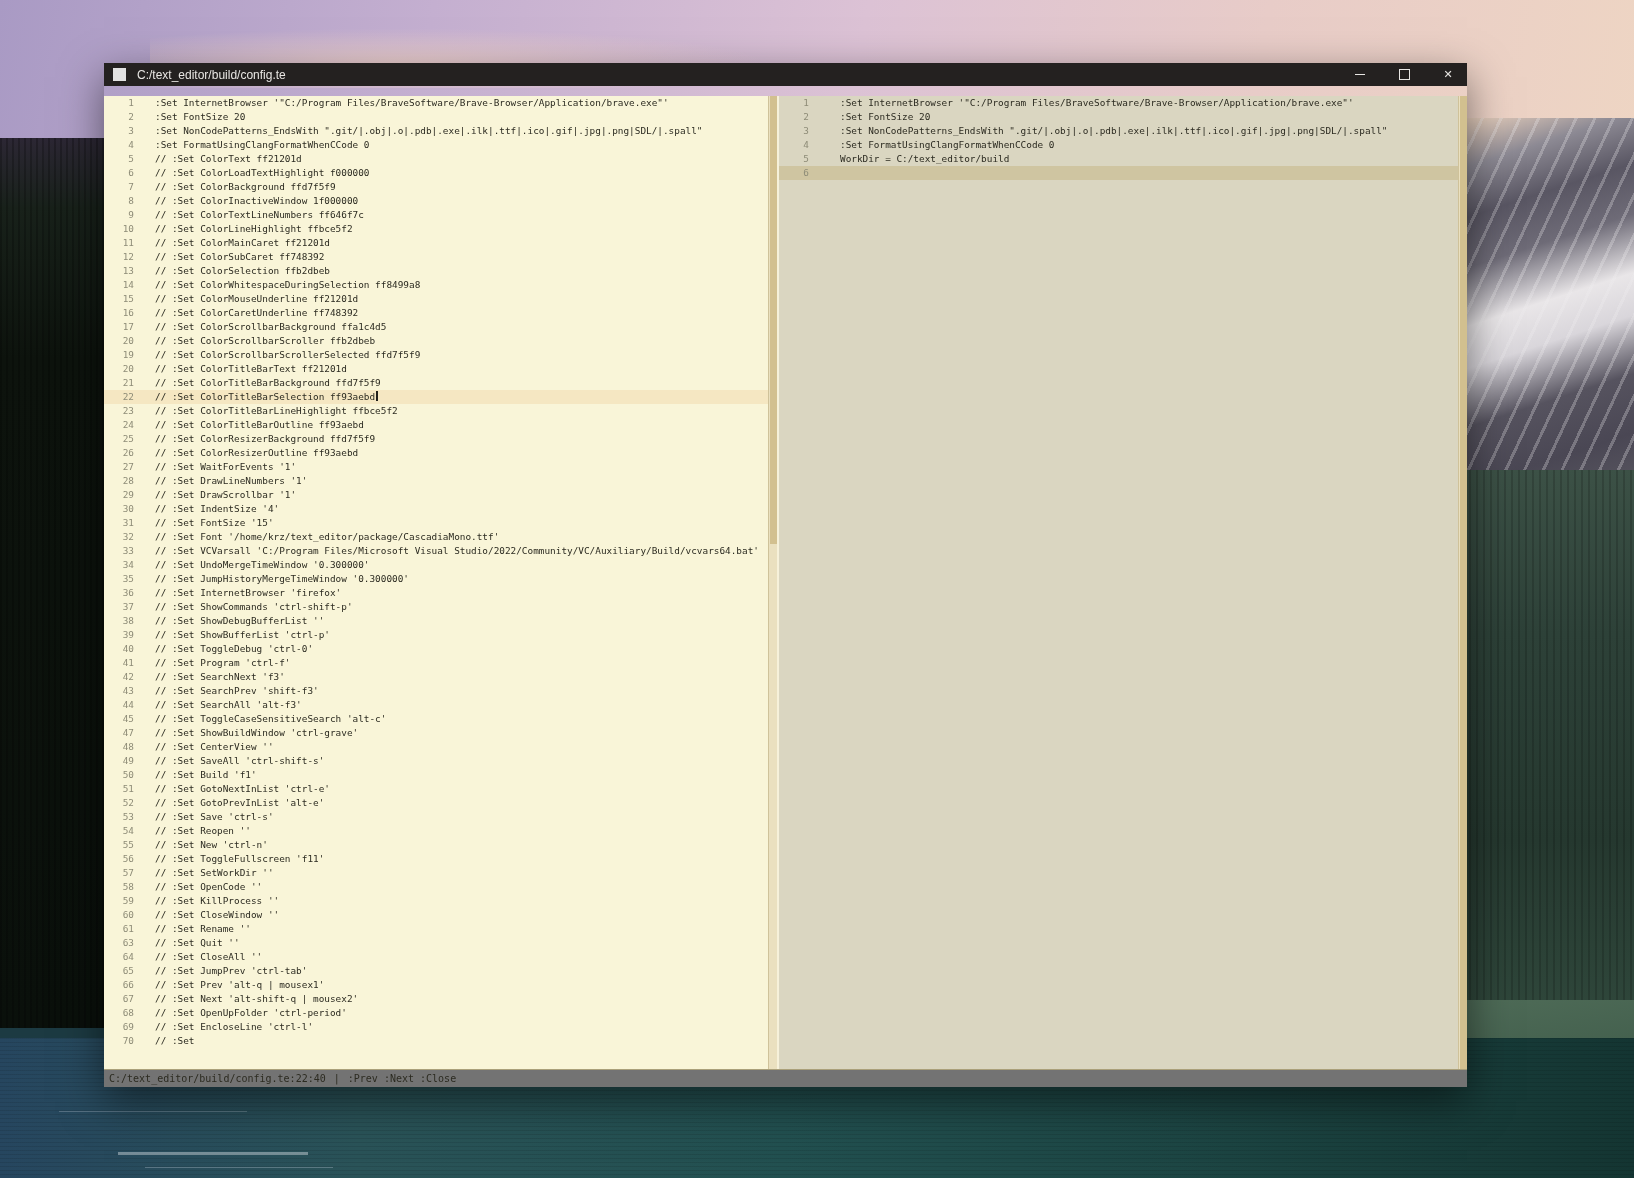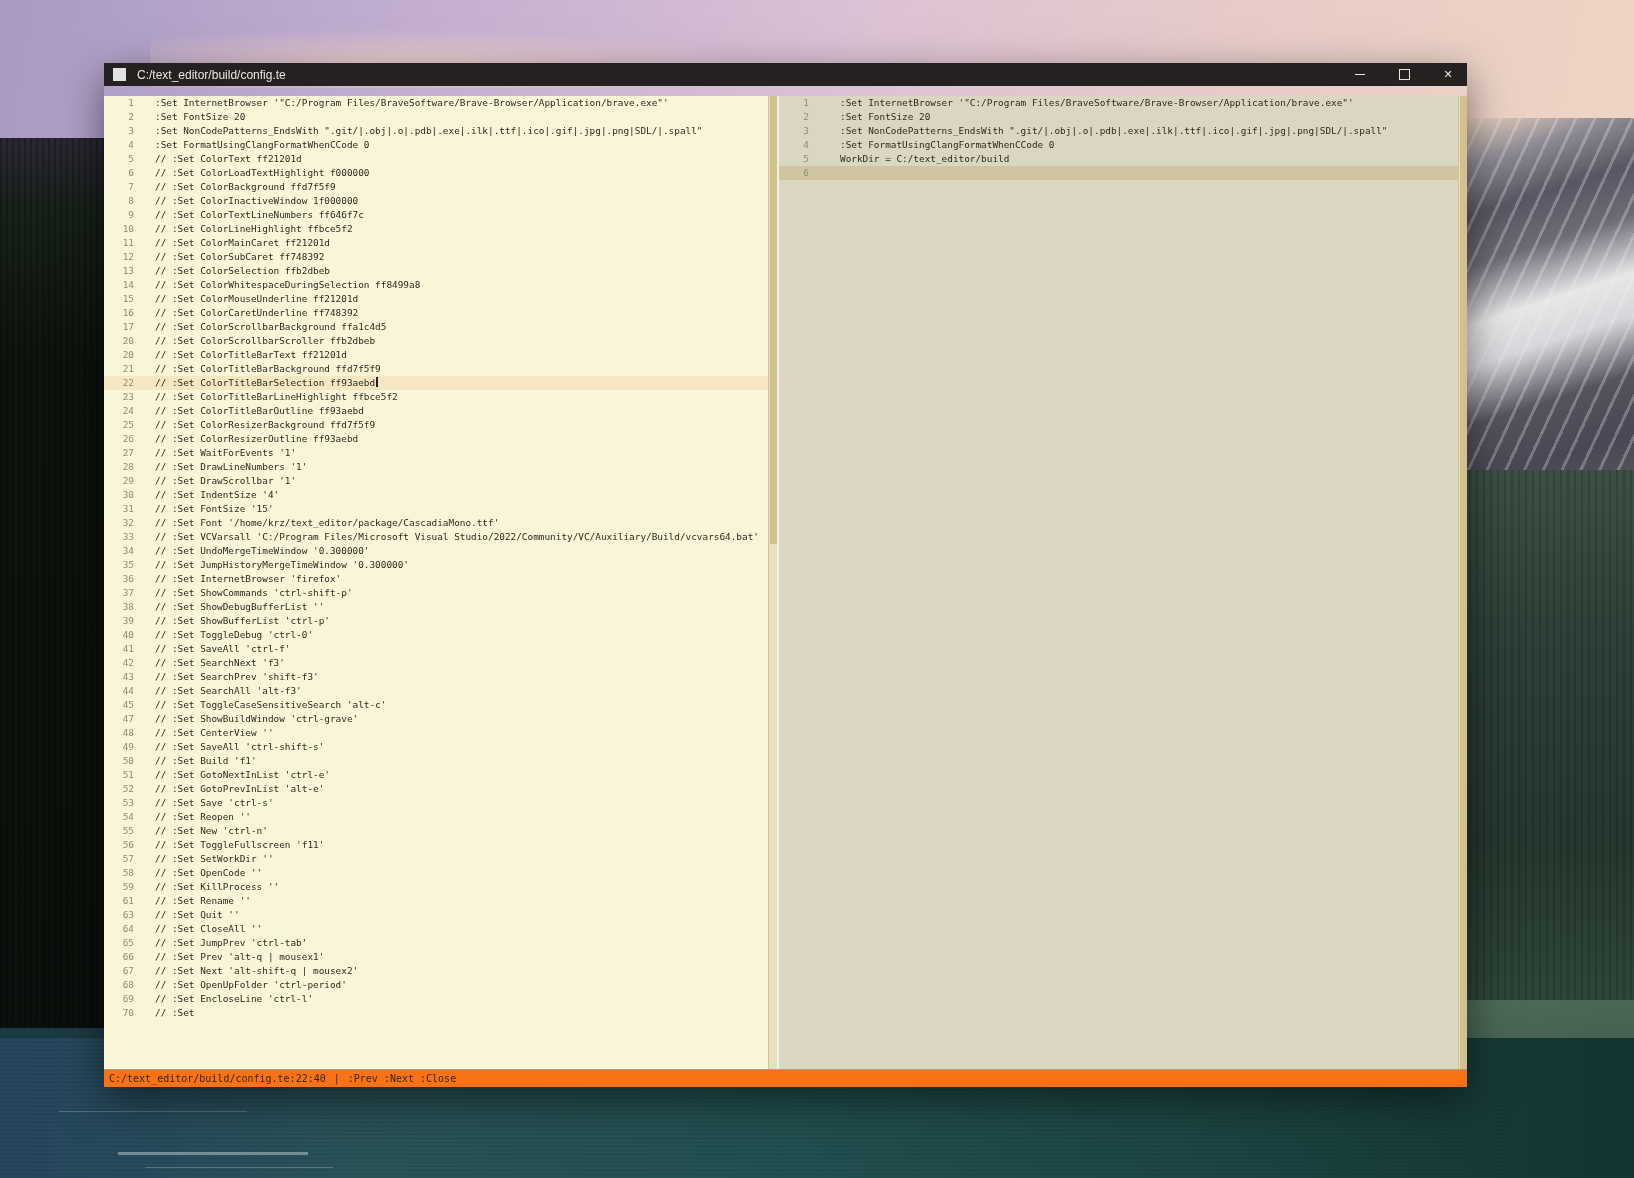--- a/index.html
+++ b/index.html
@@ -62,21 +62,21 @@
   .caret{display:inline-block;width:2px;height:10px;background:#22211c;
        vertical-align:-1px;margin-left:1px}
 
   .sb{width:9px;flex:none;position:relative;background:#eae0bf;
        border-left:1px solid #cfc29a;box-sizing:border-box}
   .sb .thumb{position:absolute;left:1px;right:0;top:0;background:#d2c08f}
   .left-sb .thumb{height:46%}
   .right-sb .thumb{height:100%}
   .divider{width:2px;flex:none;background:#f6f1da}
 
-  .statusbar{position:absolute;left:0;right:0;bottom:0;height:18px;background:#f97316;
+  .statusbar{position:absolute;left:0;right:0;bottom:0;height:18px;background:#737373;
        border-top:1px solid #aaa07a;box-sizing:border-box;display:flex;align-items:center;
        font-family:"DejaVu Sans Mono",monospace;font-size:10px;color:#2c2b21;padding-left:5px;
        white-space:pre}
   .sep{margin:0 8px}
 </style>
 </head>
 <body>
 
 <div class="desktop">
   <div class="sky"></div>
@@ -178,20 +178,24 @@
           </div>
           <div class="line">
             <span class="ln">17</span>
             <span class="code">// :Set ColorScrollbarBackground ffa1c4d5</span>
           </div>
           <div class="line">
             <span class="ln">20</span>
             <span class="code">// :Set ColorScrollbarScroller ffb2dbeb</span>
           </div>
           <div class="line">
+            <span class="ln">19</span>
+            <span class="code">// :Set ColorScrollbarScrollerSelected ffd7f5f9</span>
+          </div>
+          <div class="line">
             <span class="ln">20</span>
             <span class="code">// :Set ColorTitleBarText ff21201d</span>
           </div>
           <div class="line">
             <span class="ln">21</span>
             <span class="code">// :Set ColorTitleBarBackground ffd7f5f9</span>
           </div>
           <div class="line hl">
             <span class="ln">22</span>
             <span class="code">// :Set ColorTitleBarSelection ff93aebd<span class="caret"></span></span>
@@ -263,21 +267,21 @@
           <div class="line">
             <span class="ln">39</span>
             <span class="code">// :Set ShowBufferList 'ctrl-p'</span>
           </div>
           <div class="line">
             <span class="ln">40</span>
             <span class="code">// :Set ToggleDebug 'ctrl-0'</span>
           </div>
           <div class="line">
             <span class="ln">41</span>
-            <span class="code">// :Set SaveAll 'ctrl-f'</span>
+            <span class="code">// :Set Program 'ctrl-f'</span>
           </div>
           <div class="line">
             <span class="ln">42</span>
             <span class="code">// :Set SearchNext 'f3'</span>
           </div>
           <div class="line">
             <span class="ln">43</span>
             <span class="code">// :Set SearchPrev 'shift-f3'</span>
           </div>
           <div class="line">
@@ -332,20 +336,24 @@
             <span class="ln">57</span>
             <span class="code">// :Set SetWorkDir ''</span>
           </div>
           <div class="line">
             <span class="ln">58</span>
             <span class="code">// :Set OpenCode ''</span>
           </div>
           <div class="line">
             <span class="ln">59</span>
             <span class="code">// :Set KillProcess ''</span>
+          </div>
+          <div class="line">
+            <span class="ln">60</span>
+            <span class="code">// :Set CloseWindow ''</span>
           </div>
           <div class="line">
             <span class="ln">61</span>
             <span class="code">// :Set Rename ''</span>
           </div>
           <div class="line">
             <span class="ln">63</span>
             <span class="code">// :Set Quit ''</span>
           </div>
           <div class="line">

